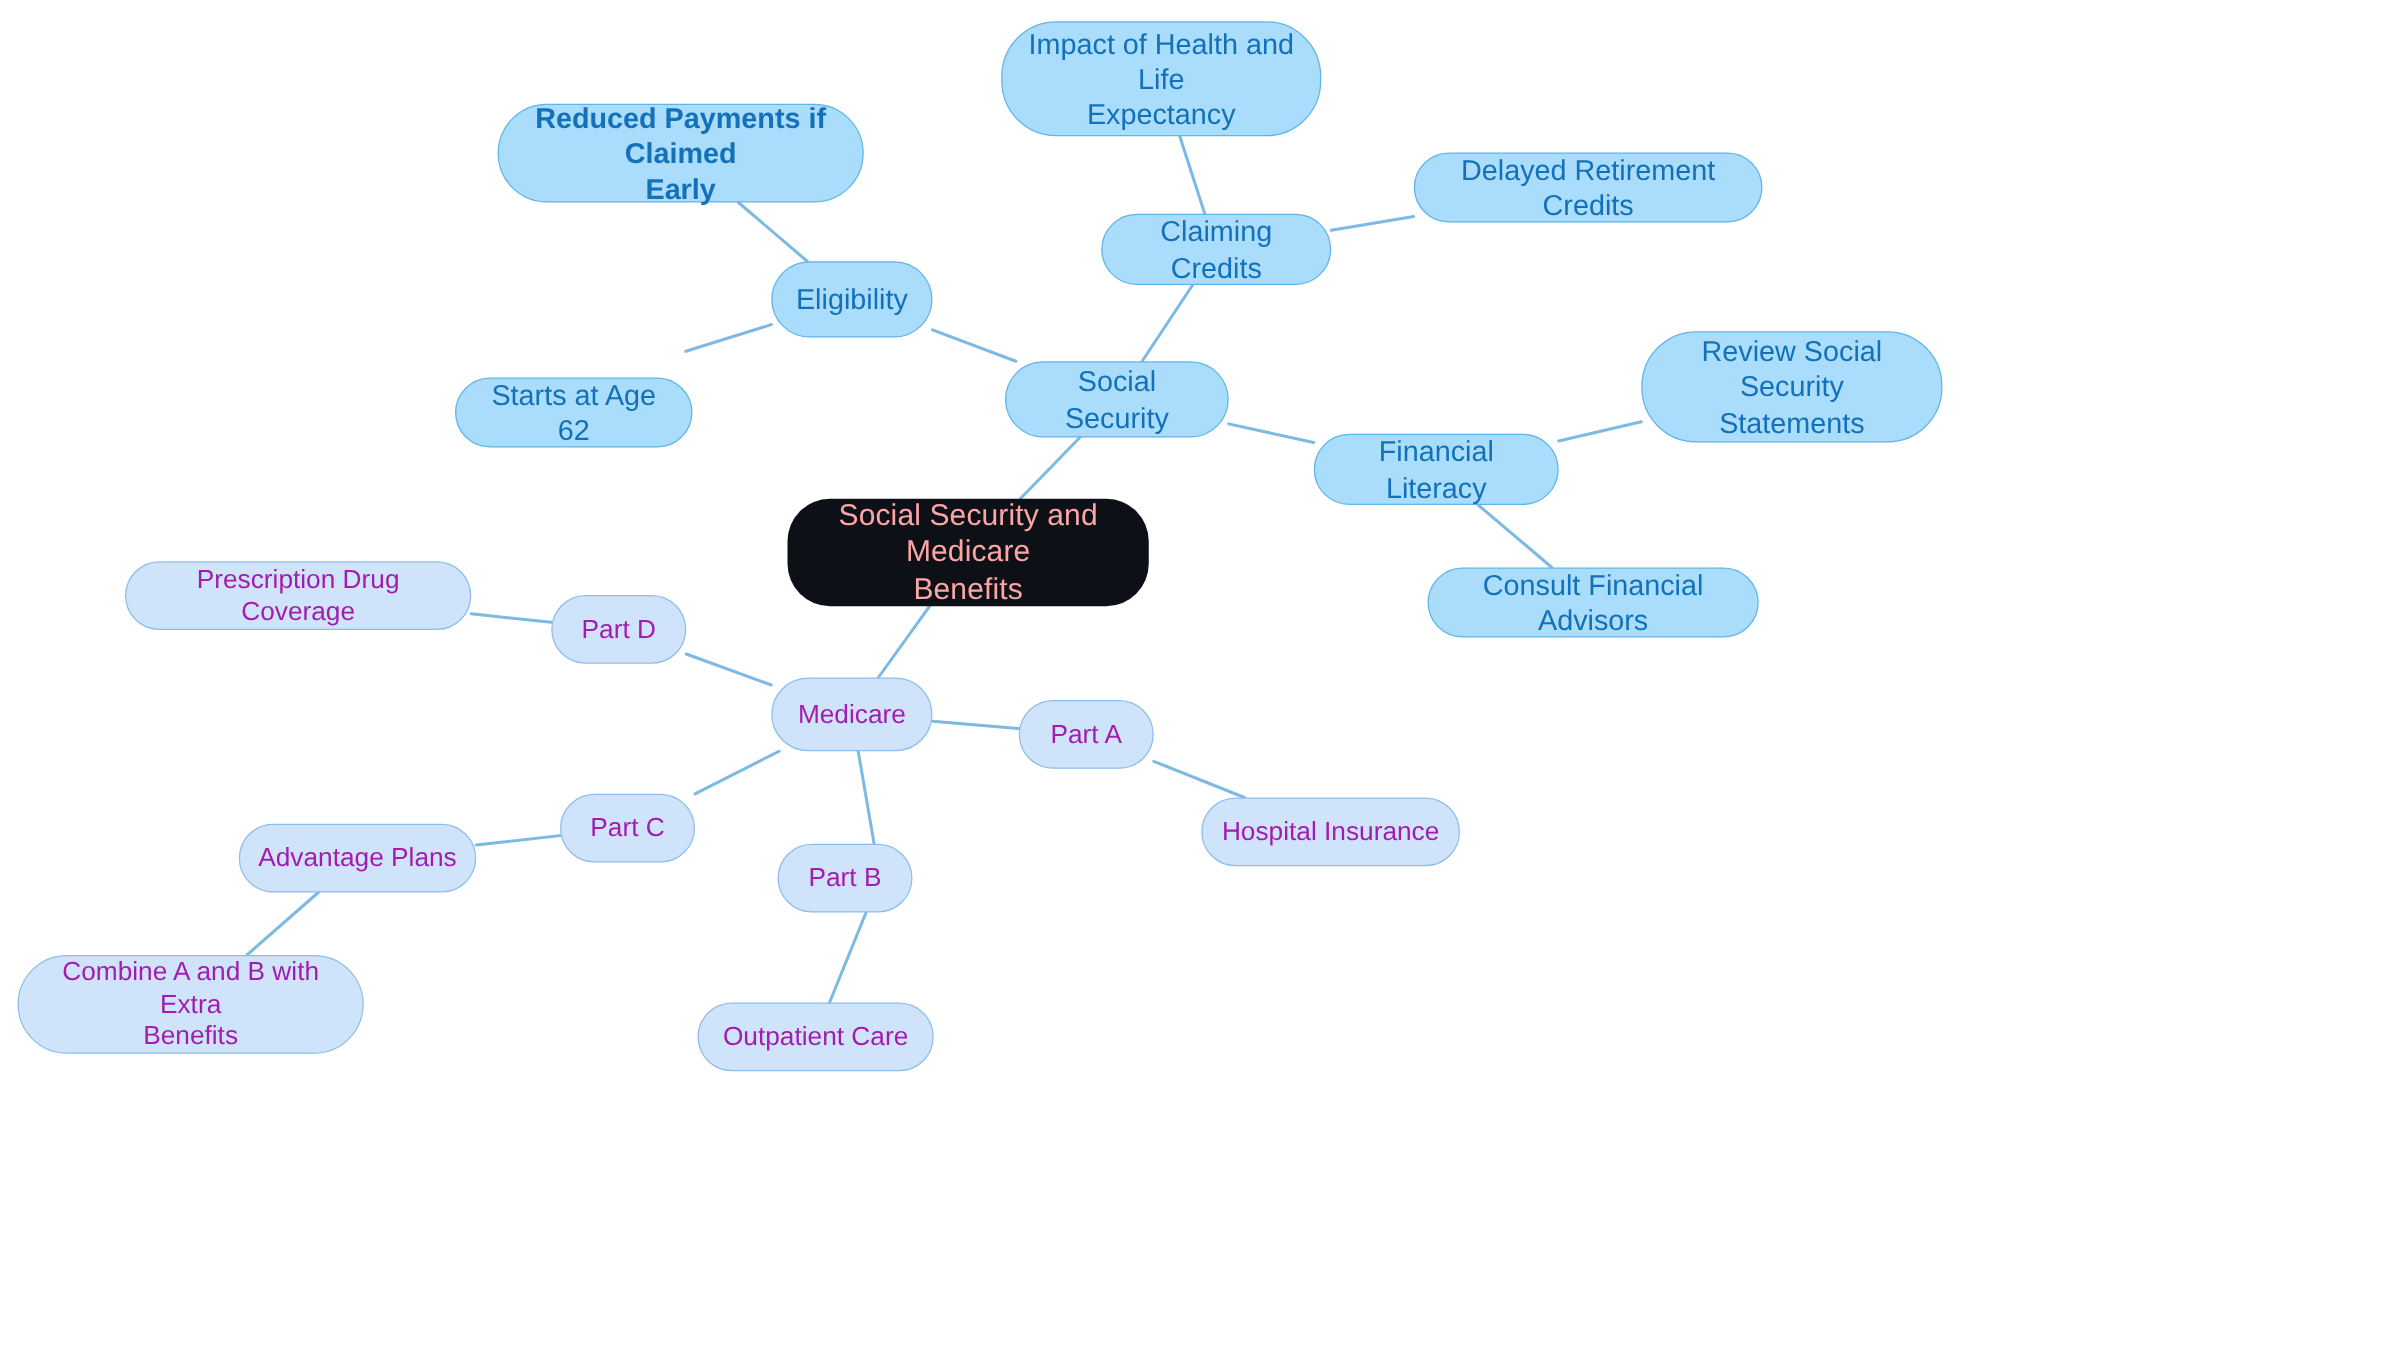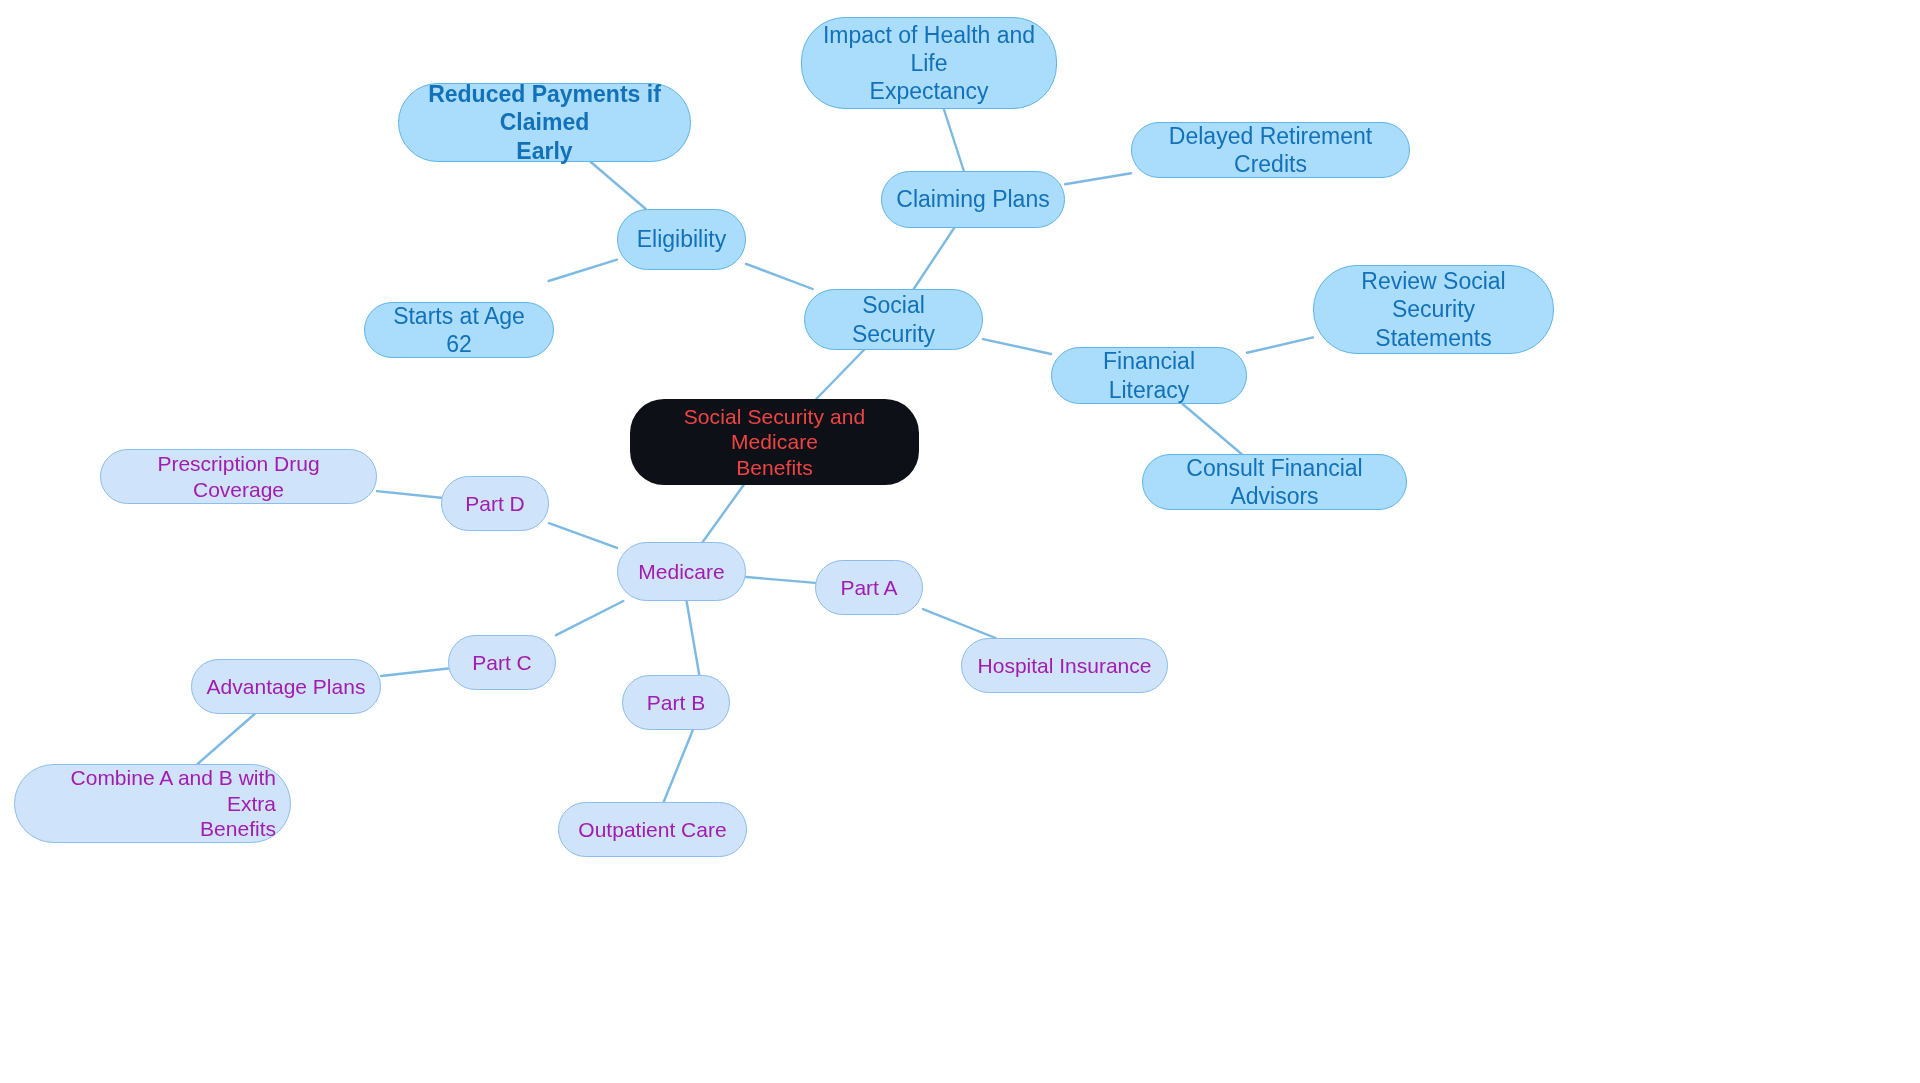--- a/index.html
+++ b/index.html
@@ -32,24 +32,24 @@
     display: flex;
     align-items: center;
     justify-content: center;
     text-align: center;
     line-height: 1.22;
     white-space: pre-line;
     padding: 4px 14px;
   }
   .node.root {
     background: #0d1117;
-    color: #ef4444;
+    color: #fca5a5;
     border: none;
     border-radius: 34px;
-    font-size: 21px;
+    font-size: 24px;
     letter-spacing: 0.1px;
   }
   .node.primary {
     background: #aadcfb;
     border: 1.6px solid #5fb4e8;
     color: #1271b8;
     border-radius: 44px;
     font-size: 23px;
   }
   .node.secondary {
@@ -87,33 +87,33 @@
       <line x1="441" y1="497.8157894736842" x2="377" y2="491.07894736842104" stroke="#7cb9e3" stroke-width="2.4" stroke-linecap="round"></line>
     </svg>
   <div id="node-layer">
       <div class="node root" style="left: 630px; top: 399px; width: 289px; height: 86px;"><span>Social Security and Medicare
 Benefits</span></div>
       <div class="node primary" style="left: 804px; top: 289px; width: 179px; height: 61px; justify-content: flex-end;"><span>Social Security</span></div>
       <div class="node primary" style="left: 617px; top: 209px; width: 129px; height: 61px;"><span>Eligibility</span></div>
       <div class="node primary" style="left: 398px; top: 83px; width: 293px; height: 79px; font-weight: bold;"><span>Reduced Payments if Claimed
 Early</span></div>
       <div class="node primary" style="left: 364px; top: 281px; width: 190px; height: 56px; margin-top: 21px;"><span>Starts at Age 62</span></div>
-      <div class="node primary" style="left: 881px; top: 171px; width: 184px; height: 57px;"><span>Claiming Plans</span></div>
+      <div class="node primary" style="left: 881px; top: 171px; width: 184px; height: 57px;"><span>Claiming Credits</span></div>
       <div class="node primary" style="left: 801px; top: 17px; width: 256px; height: 92px;"><span>Impact of Health and Life
 Expectancy</span></div>
       <div class="node primary" style="left: 1131px; top: 122px; width: 279px; height: 56px;"><span>Delayed Retirement Credits</span></div>
       <div class="node primary" style="left: 1051px; top: 347px; width: 196px; height: 57px;"><span>Financial Literacy</span></div>
       <div class="node primary" style="left: 1313px; top: 265px; width: 241px; height: 89px;"><span>Review Social Security
 Statements</span></div>
       <div class="node primary" style="left: 1142px; top: 454px; width: 265px; height: 56px;"><span>Consult Financial Advisors</span></div>
       <div class="node secondary" style="left: 617px; top: 542px; width: 129px; height: 59px;"><span>Medicare</span></div>
       <div class="node secondary" style="left: 815px; top: 560px; width: 108px; height: 55px;"><span>Part A</span></div>
       <div class="node secondary" style="left: 961px; top: 638px; width: 207px; height: 55px;"><span>Hospital Insurance</span></div>
       <div class="node secondary" style="left: 622px; top: 675px; width: 108px; height: 55px;"><span>Part B</span></div>
       <div class="node secondary" style="left: 558px; top: 802px; width: 189px; height: 55px;"><span>Outpatient Care</span></div>
       <div class="node secondary" style="left: 448px; top: 635px; width: 108px; height: 55px;"><span>Part C</span></div>
       <div class="node secondary" style="left: 191px; top: 659px; width: 190px; height: 55px;"><span>Advantage Plans</span></div>
-      <div class="node secondary" style="left: 14px; top: 764px; width: 277px; height: 79px; text-align: right;"><span>Combine A and B with Extra
+      <div class="node secondary" style="left: 14px; top: 764px; width: 277px; height: 79px;"><span>Combine A and B with Extra
 Benefits</span></div>
       <div class="node secondary" style="left: 441px; top: 476px; width: 108px; height: 55px;"><span>Part D</span></div>
       <div class="node secondary" style="left: 100px; top: 449px; width: 277px; height: 55px;"><span>Prescription Drug Coverage</span></div>
     </div>
 </div>
 
 </body></html>

